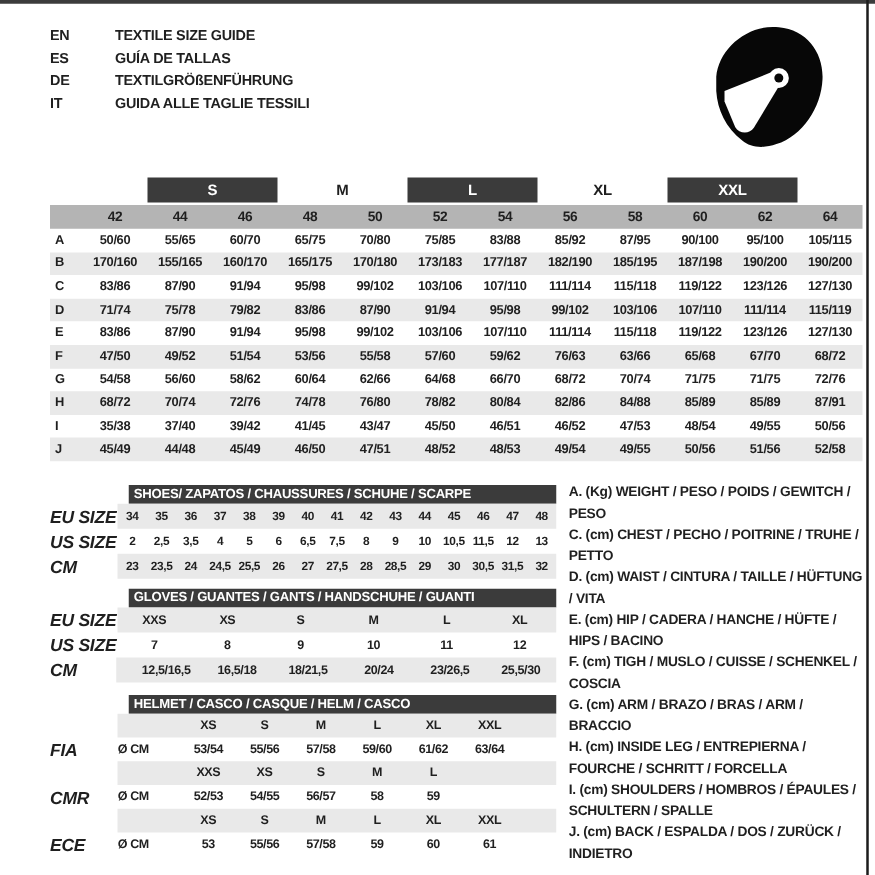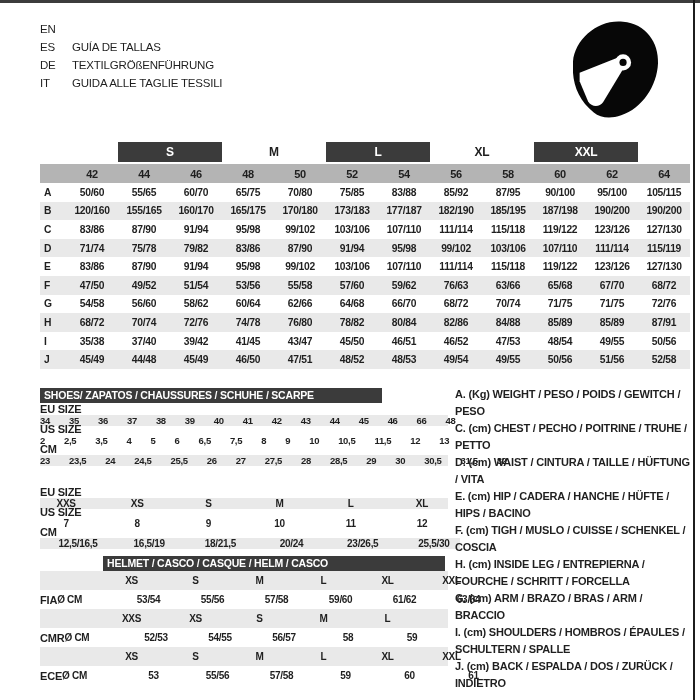--- a/index.html
+++ b/index.html
@@ -5,21 +5,21 @@
   html, body {
     width: 700px; height: 700px; margin: 0; overflow: hidden;
     background: #ffffff; color: #1f1f1f;
     font-family: "Liberation Sans", sans-serif;
   }
   .border-top { position: absolute; top: 0; left: 0; width: 700px; height: 3px; background: #3c3c3c; }
   .border-right { position: absolute; top: 0; right: 5px; width: 2px; height: 700px; background: #1c1c1c; }
 
   
   .langs { position: absolute; left: 40px; top: 20px; }
-  .lang-row { display: flex; font-weight: normal; font-size: 11.5px; line-height: 18px; letter-spacing: -0.2px; }
+  .lang-row { display: flex; font-weight: bold; font-size: 11.5px; line-height: 18px; letter-spacing: -0.2px; gap: 20px; }
   .lang-code { width: 32px; }
 
   
   .helmet-logo { position: absolute; left: 568px; top: 18px; width: 95px; height: 102px; }
 
   
   .main-table { position: absolute; left: 40px; top: 142px; width: 650px; }
   .grid-row { display: grid; grid-template-columns: 26px repeat(12, 1fr); }
   .group-row { height: 20px; margin-bottom: 2px; }
   .group-cell { text-align: center; font-weight: bold; font-size: 12px; line-height: 20px; letter-spacing: -0.2px; }
@@ -31,50 +31,51 @@
   .data-row .mcell { font-size: 10.3px; }
   .data-row.striped { background: #e9e9e9; }
   .rowlab { justify-content: flex-start; padding-left: 4px; font-size: 11px; }
 
   
   .subtable { position: absolute; left: 40px; width: 405px; }
   #shoes  { top: 388px; }
   #gloves { top: 471px; }
   #helmetTable { top: 556px; }
   .trow { display: flex; align-items: stretch; }
-  .rlabel { width: 63px; font-weight: bold; font-size: 11px; letter-spacing: -0.2px;
-            display: flex; align-items: center; }
+  .rlabel { width: 63px; font-weight: bold; font-size: 14px; letter-spacing: -0.2px;
+            display: flex; align-items: center; font-style: italic; }
   .dark-bar { width: 342px; background: #3b3b3b; color: #ffffff; font-weight: bold;
               font-size: 10.5px; height: 15px; line-height: 15px; padding-left: 4px;
               letter-spacing: -0.2px; box-sizing: border-box; }
-  .rcells { width: 408px; display: grid; gap: 19px; }
+  .rcells { width: 408px; display: grid; }
   .rcells.striped { background: #e9e9e9; }
   .scell { text-align: center; font-weight: bold; font-size: 9.5px; letter-spacing: -0.3px;
            display: flex; align-items: center; justify-content: center; }
-  #shoes .trow, #gloves .trow { height: 20px; flex-direction: column; }
+  #shoes .trow, #gloves .trow { height: 20px; }
   #shoes .trow:first-child, #gloves .trow:first-child, #helmetTable .trow:first-child { height: 15px; }
   #gloves .scell { font-size: 10px; }
   #helmetTable .trow { height: 19px; }
   .hcells { grid-template-columns: 50px repeat(6, 45px); }
   .hcells .scell { font-size: 10px; }
   .hcells .unit { justify-content: flex-start; text-align: center; }
 
   
   .legend { position: absolute; left: 455px; top: 386px; width: 240px; }
   .legend-item { font-weight: bold; font-size: 11px; line-height: 17px; letter-spacing: -0.2px; }
 </style>
 </head>
 <body>
 
 <div class="border-top"></div>
 <div class="border-right"></div>
 
 <div class="langs" id="langs">
     <div class="lang-row">
       <span class="lang-code">EN</span>
+      <span class="lang-title">TEXTILE SIZE GUIDE</span>
     </div>
     <div class="lang-row">
       <span class="lang-code">ES</span>
       <span class="lang-title">GUÍA DE TALLAS</span>
     </div>
     <div class="lang-row">
       <span class="lang-code">DE</span>
       <span class="lang-title">TEXTILGRÖßENFÜHRUNG</span>
     </div>
     <div class="lang-row">
@@ -126,21 +127,21 @@
         <div class="mcell">75/85</div>
         <div class="mcell">83/88</div>
         <div class="mcell">85/92</div>
         <div class="mcell">87/95</div>
         <div class="mcell">90/100</div>
         <div class="mcell">95/100</div>
         <div class="mcell">105/115</div>
       </div>
       <div class="grid-row data-row striped">
         <div class="mcell rowlab">B</div>
-        <div class="mcell">120/160</div>
+        <div class="mcell">170/160</div>
         <div class="mcell">155/165</div>
         <div class="mcell">160/170</div>
         <div class="mcell">165/175</div>
         <div class="mcell">170/180</div>
         <div class="mcell">173/183</div>
         <div class="mcell">177/187</div>
         <div class="mcell">182/190</div>
         <div class="mcell">185/195</div>
         <div class="mcell">187/198</div>
         <div class="mcell">190/200</div>
@@ -283,21 +284,21 @@
         <div class="scell">37</div>
         <div class="scell">38</div>
         <div class="scell">39</div>
         <div class="scell">40</div>
         <div class="scell">41</div>
         <div class="scell">42</div>
         <div class="scell">43</div>
         <div class="scell">44</div>
         <div class="scell">45</div>
         <div class="scell">46</div>
-        <div class="scell">66</div>
+        <div class="scell">47</div>
         <div class="scell">48</div>
       </div>
     </div>
     <div class="trow">
       <div class="rlabel">US SIZE</div>
       <div class="rcells" style="grid-template-columns: repeat(15, 1fr);">
         <div class="scell">2</div>
         <div class="scell">2,5</div>
         <div class="scell">3,5</div>
         <div class="scell">4</div>
@@ -331,20 +332,21 @@
         <div class="scell">30</div>
         <div class="scell">30,5</div>
         <div class="scell">31,5</div>
         <div class="scell">32</div>
       </div>
     </div>
   </div>
 <div class="subtable" id="gloves">
     <div class="trow">
       <div class="rlabel"></div>
+      <div class="dark-bar">GLOVES / GUANTES / GANTS / HANDSCHUHE / GUANTI</div>
     </div>
     <div class="trow">
       <div class="rlabel">EU SIZE</div>
       <div class="rcells striped" style="grid-template-columns: repeat(6, 1fr);">
         <div class="scell">XXS</div>
         <div class="scell">XS</div>
         <div class="scell">S</div>
         <div class="scell">M</div>
         <div class="scell">L</div>
         <div class="scell">XL</div>
@@ -358,21 +360,21 @@
         <div class="scell">9</div>
         <div class="scell">10</div>
         <div class="scell">11</div>
         <div class="scell">12</div>
       </div>
     </div>
     <div class="trow">
       <div class="rlabel">CM</div>
       <div class="rcells striped" style="grid-template-columns: repeat(6, 1fr); padding-left: 12px;">
         <div class="scell">12,5/16,5</div>
-        <div class="scell">16,5/19</div>
+        <div class="scell">16,5/18</div>
         <div class="scell">18/21,5</div>
         <div class="scell">20/24</div>
         <div class="scell">23/26,5</div>
         <div class="scell">25,5/30</div>
       </div>
     </div>
   </div>
 <div class="subtable" id="helmetTable">
     <div class="trow">
       <div class="rlabel"></div>
@@ -451,17 +453,17 @@
       </div>
     </div>
   </div>
 
 <div class="legend" id="legend">
     <div class="legend-item">A. (Kg) WEIGHT / PESO / POIDS / GEWITCH / PESO</div>
     <div class="legend-item">C. (cm) CHEST / PECHO / POITRINE / TRUHE / PETTO</div>
     <div class="legend-item">D. (cm) WAIST / CINTURA / TAILLE / HÜFTUNG / VITA</div>
     <div class="legend-item">E. (cm) HIP / CADERA / HANCHE / HÜFTE / HIPS / BACINO</div>
     <div class="legend-item">F. (cm) TIGH / MUSLO / CUISSE / SCHENKEL / COSCIA</div>
+    <div class="legend-item">G. (cm) ARM / BRAZO / BRAS / ARM / BRACCIO</div>
     <div class="legend-item">H. (cm) INSIDE LEG / ENTREPIERNA / FOURCHE / SCHRITT / FORCELLA</div>
-    <div class="legend-item">G. (cm) ARM / BRAZO / BRAS / ARM / BRACCIO</div>
     <div class="legend-item">I. (cm) SHOULDERS / HOMBROS / ÉPAULES / SCHULTERN / SPALLE</div>
     <div class="legend-item">J. (cm) BACK / ESPALDA / DOS / ZURÜCK / INDIETRO</div>
   </div>
 
 </body></html>

